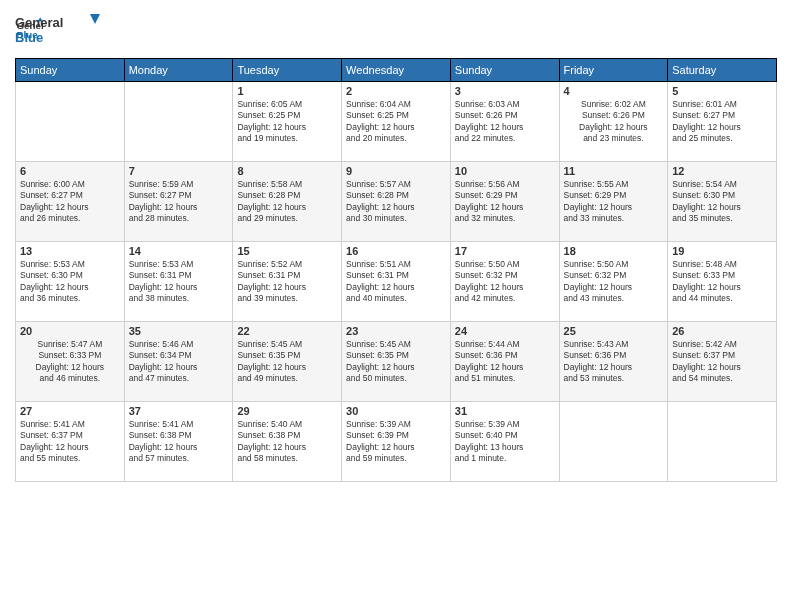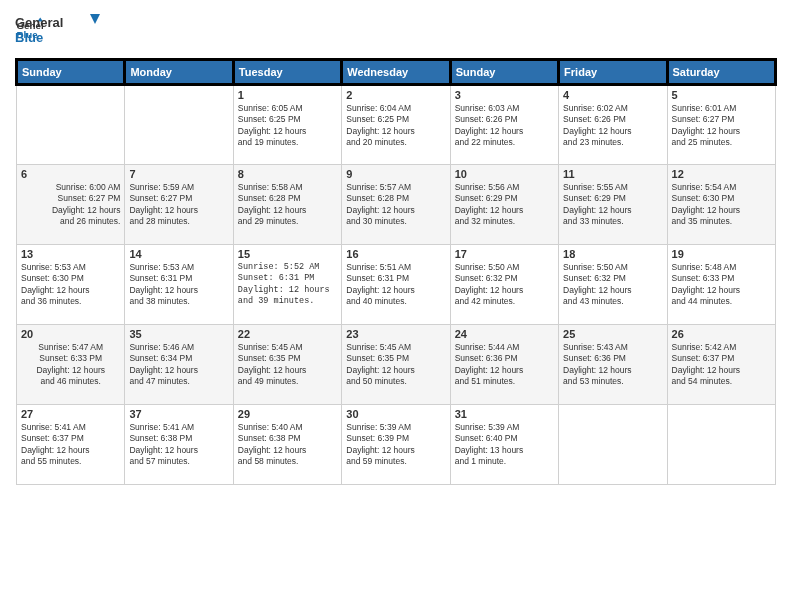--- a/index.html
+++ b/index.html
@@ -44,24 +44,24 @@
     }
     table {
       width: 100%;
       border-collapse: collapse;
       table-layout: fixed;
     }
     thead tr th {
       background-color: #2c6fad;
       color: #fff;
       font-size: 11px;
-      font-weight: bold;
+      font-weight: normal;
       padding: 5px 4px;
       text-align: left;
-      border: 3px solid #000000;
+      border: 1px solid #000000;
     }
     tbody tr td {
       vertical-align: top;
       font-size: 9px;
       color: #333;
       border: 1px solid #d0d0d0;
       padding: 3px 4px;
       height: 80px;
       background: #fff;
     }
@@ -143,37 +143,37 @@
           </td>
           <td>
             <span class="day-num">3</span>
             <div class="day-info" style="white-space: pre-line;">Sunrise: 6:03 AM
 Sunset: 6:26 PM
 Daylight: 12 hours
 and 22 minutes.</div>
           </td>
           <td>
             <span class="day-num">4</span>
-            <div class="day-info" style="white-space: pre-line;">Sunrise: 6:02 AM
+            <div class="day-info" style="white-space: pre-line; text-align: center;">Sunrise: 6:02 AM
 Sunset: 6:26 PM
 Daylight: 12 hours
 and 23 minutes.</div>
           </td>
           <td>
             <span class="day-num">5</span>
             <div class="day-info" style="white-space: pre-line;">Sunrise: 6:01 AM
 Sunset: 6:27 PM
 Daylight: 12 hours
 and 25 minutes.</div>
           </td>
         </tr>
         <tr>
           <td>
             <span class="day-num">6</span>
-            <div class="day-info" style="white-space: pre-line; text-align: right;">Sunrise: 6:00 AM
+            <div class="day-info" style="white-space: pre-line;">Sunrise: 6:00 AM
 Sunset: 6:27 PM
 Daylight: 12 hours
 and 26 minutes.</div>
           </td>
           <td>
             <span class="day-num">7</span>
             <div class="day-info" style="white-space: pre-line;">Sunrise: 5:59 AM
 Sunset: 6:27 PM
 Daylight: 12 hours
 and 28 minutes.</div>
@@ -224,21 +224,21 @@
           </td>
           <td>
             <span class="day-num">14</span>
             <div class="day-info" style="white-space: pre-line;">Sunrise: 5:53 AM
 Sunset: 6:31 PM
 Daylight: 12 hours
 and 38 minutes.</div>
           </td>
           <td>
             <span class="day-num">15</span>
-            <div class="day-info" style="white-space: pre-line; font-family: Liberation Mono, monospace;">Sunrise: 5:52 AM
+            <div class="day-info" style="white-space: pre-line;">Sunrise: 5:52 AM
 Sunset: 6:31 PM
 Daylight: 12 hours
 and 39 minutes.</div>
           </td>
           <td>
             <span class="day-num">16</span>
             <div class="day-info" style="white-space: pre-line;">Sunrise: 5:51 AM
 Sunset: 6:31 PM
 Daylight: 12 hours
 and 40 minutes.</div>

